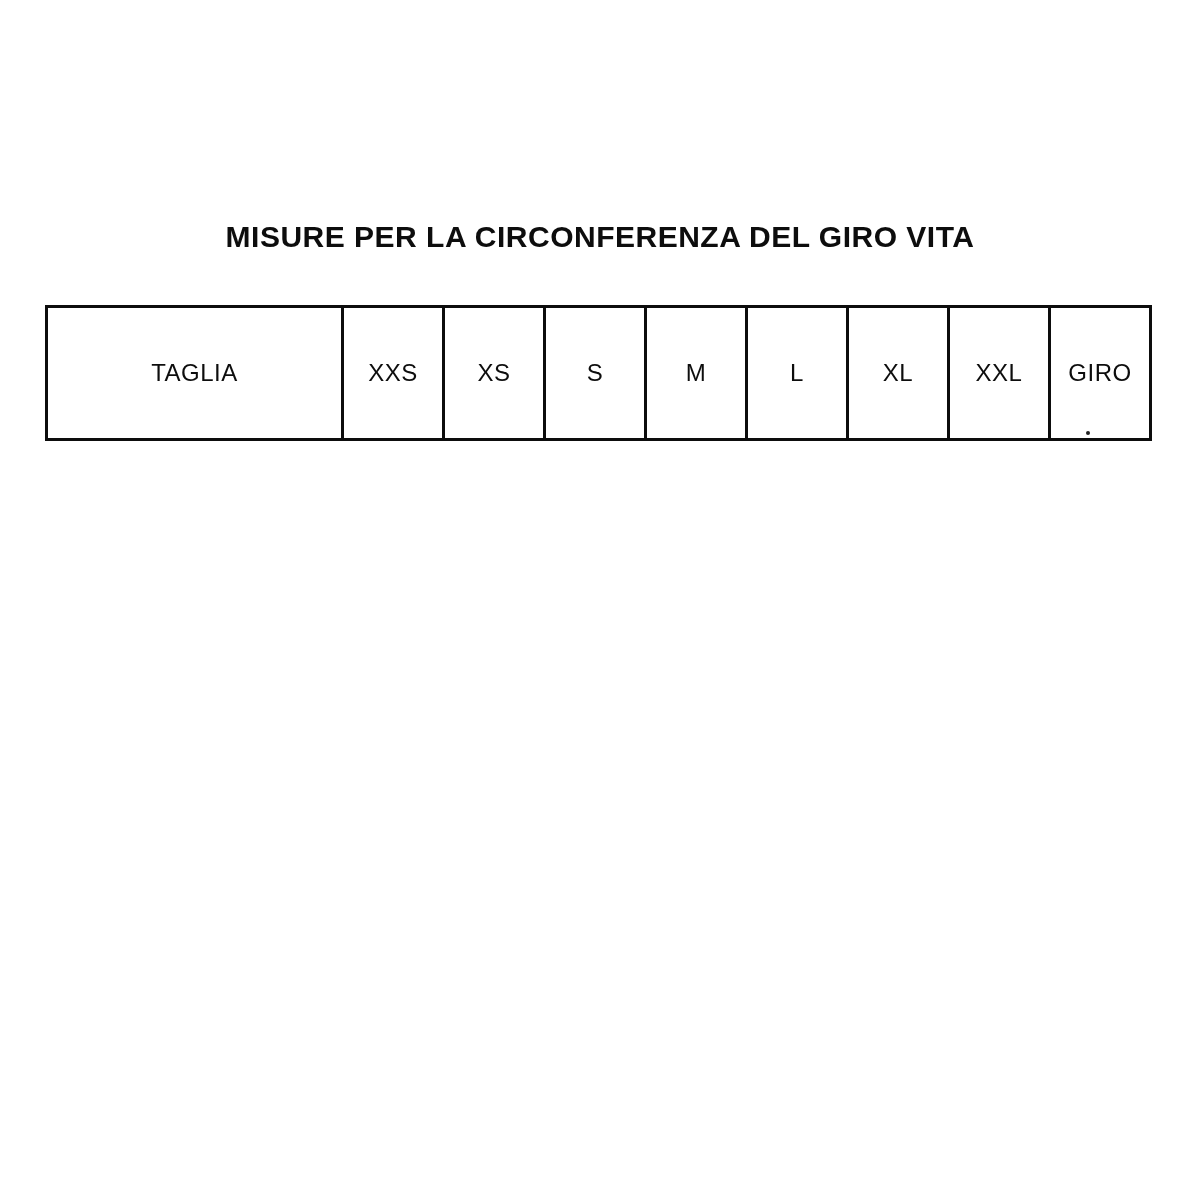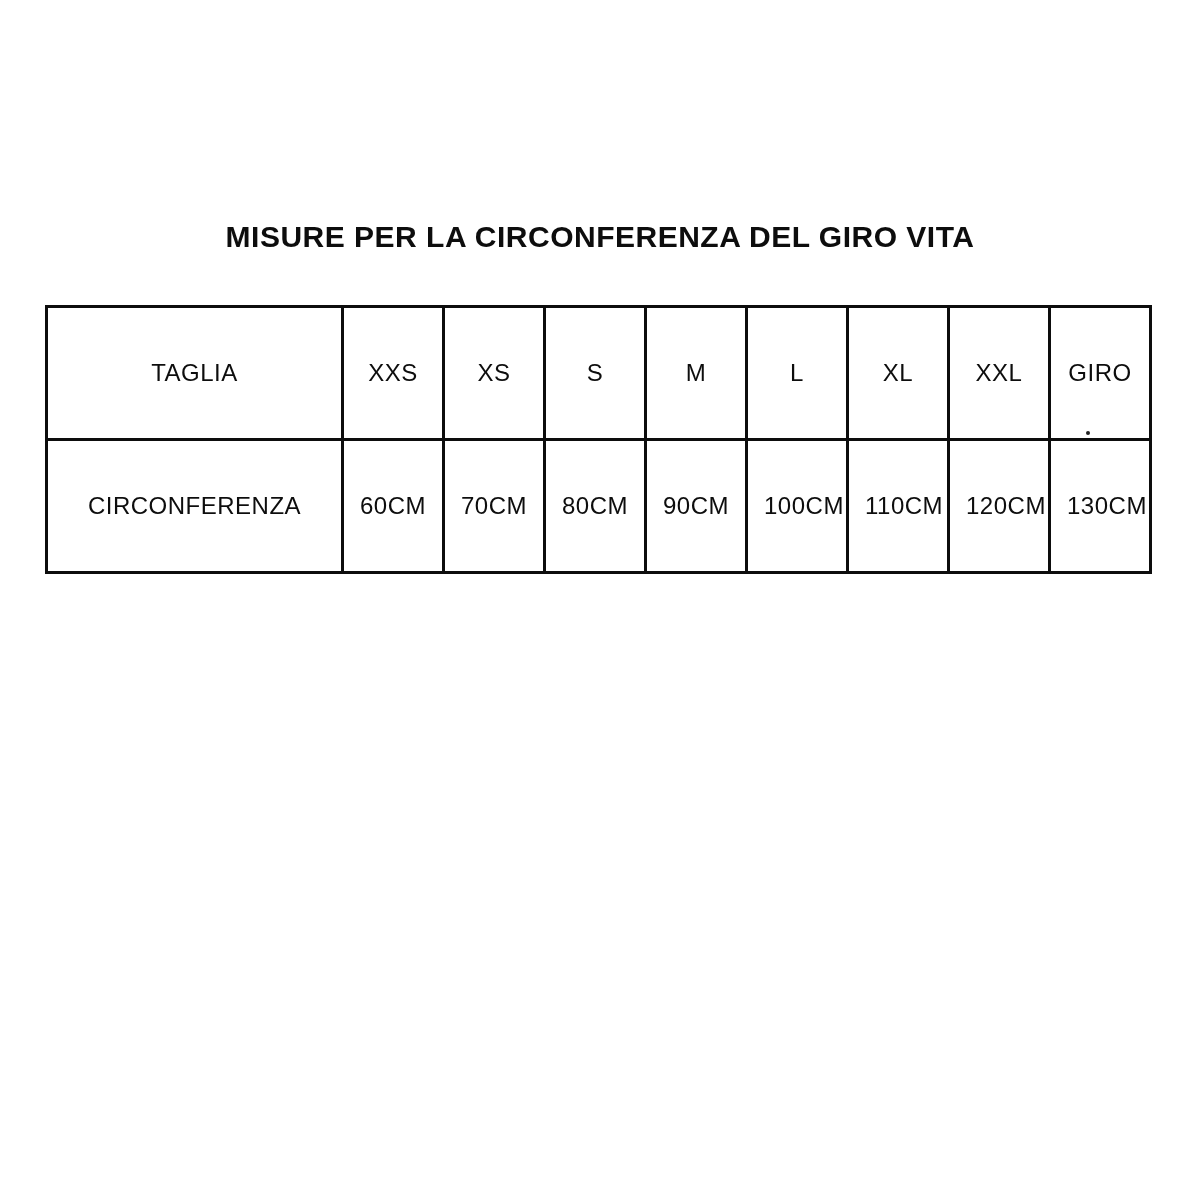--- a/index.html
+++ b/index.html
@@ -84,29 +84,18 @@
         <td>TAGLIA</td>
         <td>XXS</td>
         <td>XS</td>
         <td>S</td>
         <td>M</td>
         <td>L</td>
         <td>XL</td>
         <td>XXL</td>
         <td>GIRO</td>
       </tr>
-      <tr>
-        <td>CIRCONFERENZA</td>
-        <td>60CM</td>
-        <td>70CM</td>
-        <td>80CM</td>
-        <td>90CM</td>
-        <td>100CM</td>
-        <td>110CM</td>
-        <td>120CM</td>
-        <td>130CM</td>
-      </tr>
     </tbody>
   </table>
 
   <div class="stray-dot"></div>
 
 </div>
 
 </body></html>

